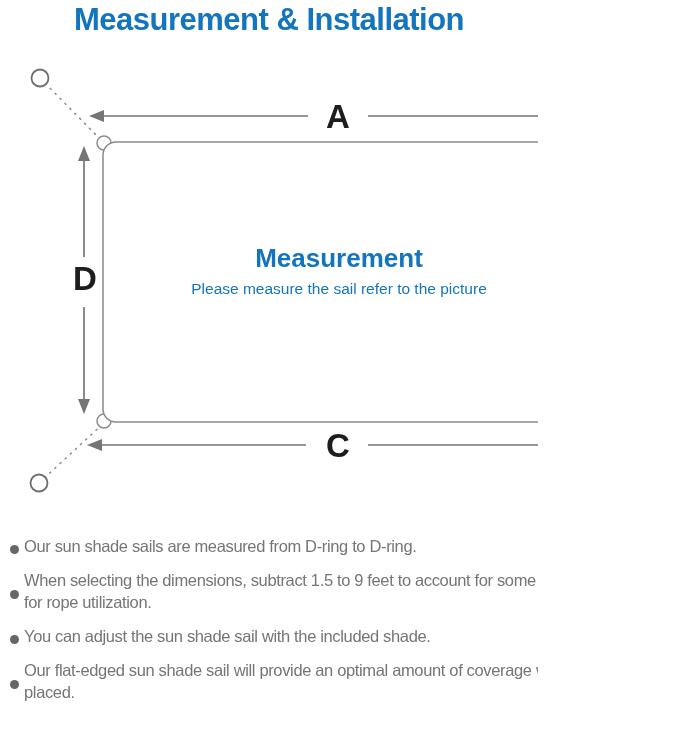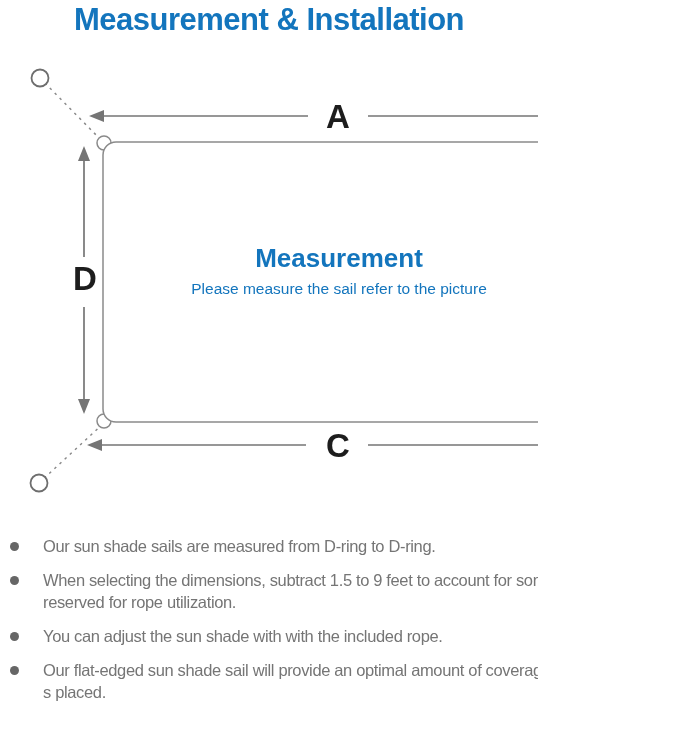--- a/index.html
+++ b/index.html
@@ -21,21 +21,21 @@
   .dim-head  { fill:var(--arrow_gray,#757575); stroke:none; }
   .dim-label { font-size:33px; font-weight:bold; fill:var(--label_black,#1d1d1d);
                text-anchor:middle; font-family:"Liberation Sans", sans-serif; }
   .center-title { font-size:26px; font-weight:bold; fill:var(--accent_blue,#1375BD);
                   text-anchor:middle; font-family:"Liberation Sans", sans-serif; }
   .center-sub { font-size:15.5px; fill:var(--accent_blue,#1375BD); text-anchor:middle;
                 font-family:"Liberation Sans", sans-serif; }
 
   .notes { position:absolute; top:535px; left:10px; width:658px; list-style:none;
            display:flex; flex-direction:column; gap:12px; }
-  .notes li { display:flex; gap:24px; align-items:flex-start; }
+  .notes li { display:flex; gap:5px; align-items:center; }
   .dot { flex:0 0 9px; width:9px; height:9px; border-radius:50%;
          background:var(--bullet_gray,#666666); margin-top:7px; }
   .note-text { font-size:16.5px; line-height:22px; letter-spacing:-0.35px;
                color:var(--text_gray,#757575); }
 </style>
 </head>
 <body>
 
 <div class="page">
 
@@ -100,21 +100,21 @@
     <li>
       <span class="dot"></span>
       <span class="note-text">Our sun shade sails are measured from D-ring to D-ring.</span>
     </li>
     <li>
       <span class="dot"></span>
       <span class="note-text">When selecting the dimensions, subtract 1.5 to 9 feet to account for some spacing reserved for rope utilization.</span>
     </li>
     <li>
       <span class="dot"></span>
-      <span class="note-text">You can adjust the sun shade with with the included rope.</span>
+      <span class="note-text">You can adjust the sun shade sail with the included shade.</span>
     </li>
     <li>
       <span class="dot"></span>
       <span class="note-text">Our flat-edged sun shade sail will provide an optimal amount of coverage with the area it’ s placed.</span>
     </li>
   </ul>
 
 </div>
 
 </body></html>

